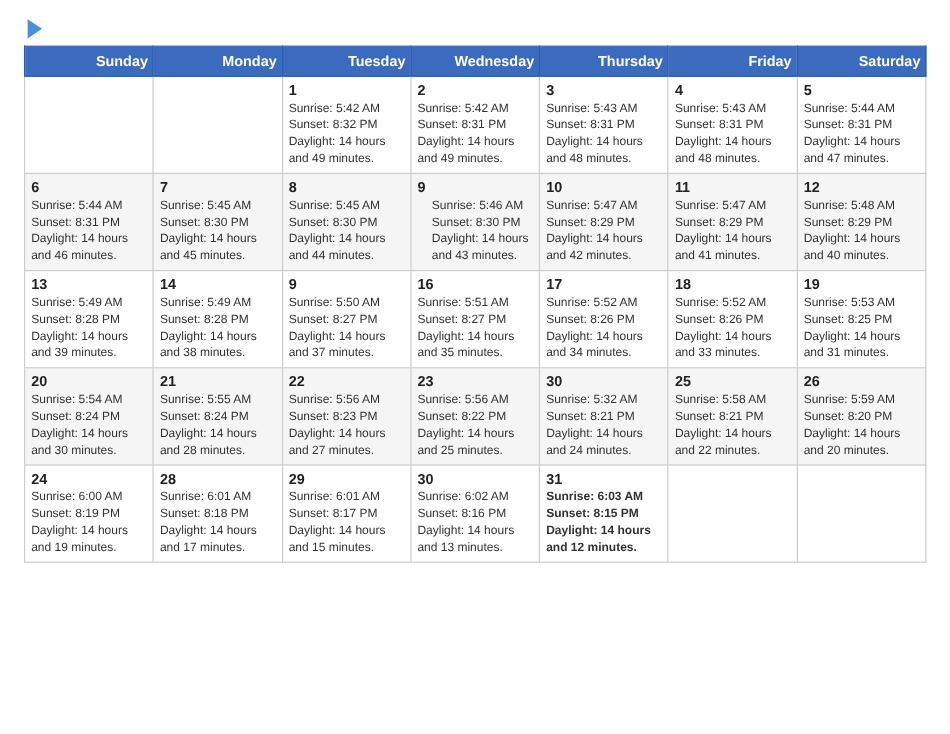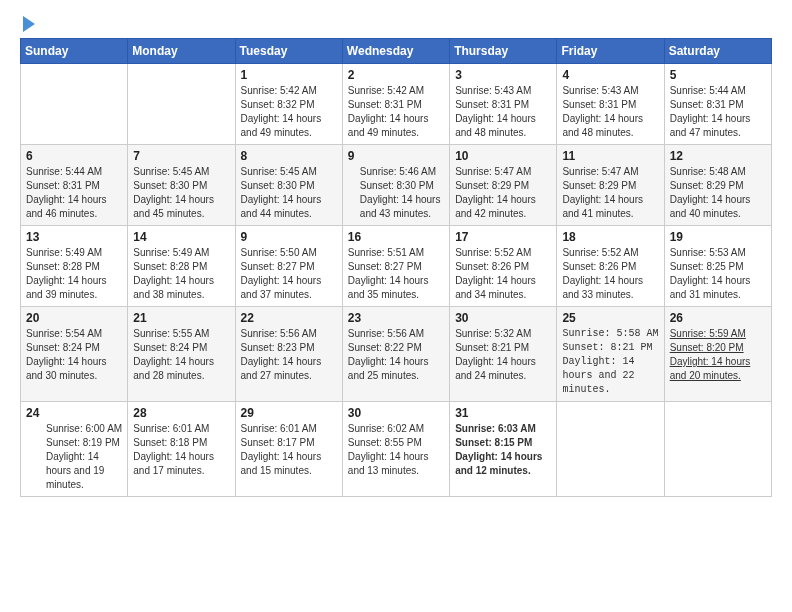--- a/index.html
+++ b/index.html
@@ -66,21 +66,21 @@
     }
     .calendar {
       width: 100%;
       border-collapse: collapse;
       font-size: 10.5px;
     }
     .calendar thead tr th {
       background-color: #3a6bbf;
       color: #fff;
       padding: 5px 4px;
-      text-align: left;
+      text-align: right;
       font-size: 12px;
       font-weight: bold;
       border: 1px solid #2a5aaf;
     }
     .calendar tbody tr td {
       border: 1px solid #ccc;
       vertical-align: top;
       padding: 4px 5px;
       width: 107px;
       min-height: 80px;
@@ -283,54 +283,54 @@
 Daylight: 14 hours and 25 minutes.</div>
           </td>
           <td>
             <div class="day-num">30</div>
             <div class="day-info" style="white-space: pre-line;">Sunrise: 5:32 AM
 Sunset: 8:21 PM
 Daylight: 14 hours and 24 minutes.</div>
           </td>
           <td>
             <div class="day-num">25</div>
-            <div class="day-info" style="white-space: pre-line; font-family: Liberation Mono, monospace;">Sunrise: 5:58 AM
+            <div class="day-info" style="white-space: pre-line;">Sunrise: 5:58 AM
 Sunset: 8:21 PM
 Daylight: 14 hours and 22 minutes.</div>
           </td>
           <td>
             <div class="day-num">26</div>
-            <div class="day-info" style="white-space: pre-line; text-decoration: underline;">Sunrise: 5:59 AM
+            <div class="day-info" style="white-space: pre-line;">Sunrise: 5:59 AM
 Sunset: 8:20 PM
 Daylight: 14 hours and 20 minutes.</div>
           </td>
         </tr>
         <tr>
           <td>
             <div class="day-num">24</div>
-            <div class="day-info" style="white-space: pre-line; margin-left: 20px;">Sunrise: 6:00 AM
+            <div class="day-info" style="white-space: pre-line;">Sunrise: 6:00 AM
 Sunset: 8:19 PM
 Daylight: 14 hours and 19 minutes.</div>
           </td>
           <td>
             <div class="day-num">28</div>
             <div class="day-info" style="white-space: pre-line;">Sunrise: 6:01 AM
 Sunset: 8:18 PM
 Daylight: 14 hours and 17 minutes.</div>
           </td>
           <td>
             <div class="day-num">29</div>
             <div class="day-info" style="white-space: pre-line;">Sunrise: 6:01 AM
 Sunset: 8:17 PM
 Daylight: 14 hours and 15 minutes.</div>
           </td>
           <td>
             <div class="day-num">30</div>
             <div class="day-info" style="white-space: pre-line;">Sunrise: 6:02 AM
-Sunset: 8:55 PM
+Sunset: 8:16 PM
 Daylight: 14 hours and 13 minutes.</div>
           </td>
           <td>
             <div class="day-num">31</div>
             <div class="day-info" style="white-space: pre-line; font-weight: bold;">Sunrise: 6:03 AM
 Sunset: 8:15 PM
 Daylight: 14 hours and 12 minutes.</div>
           </td>
           <td class="empty-cell"></td>
           <td class="empty-cell"></td>

